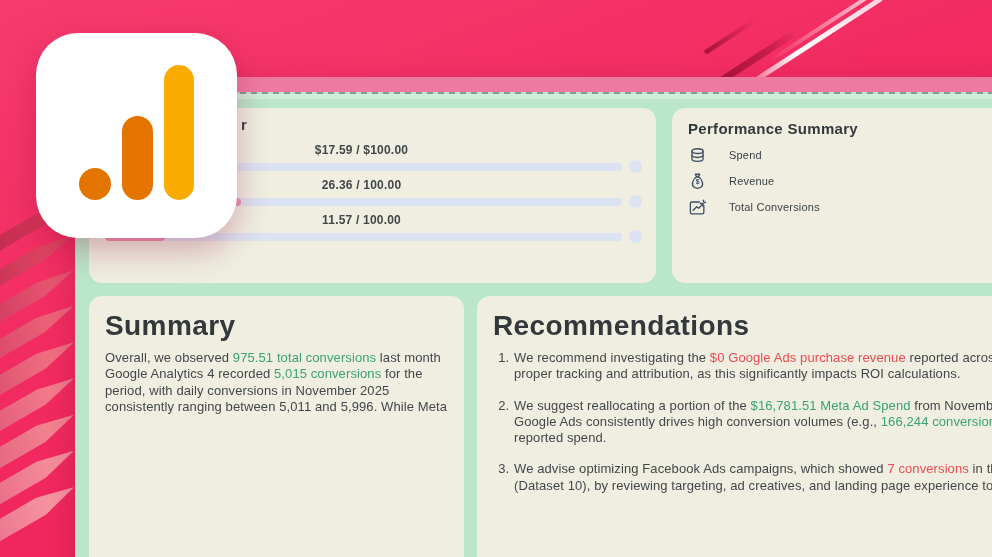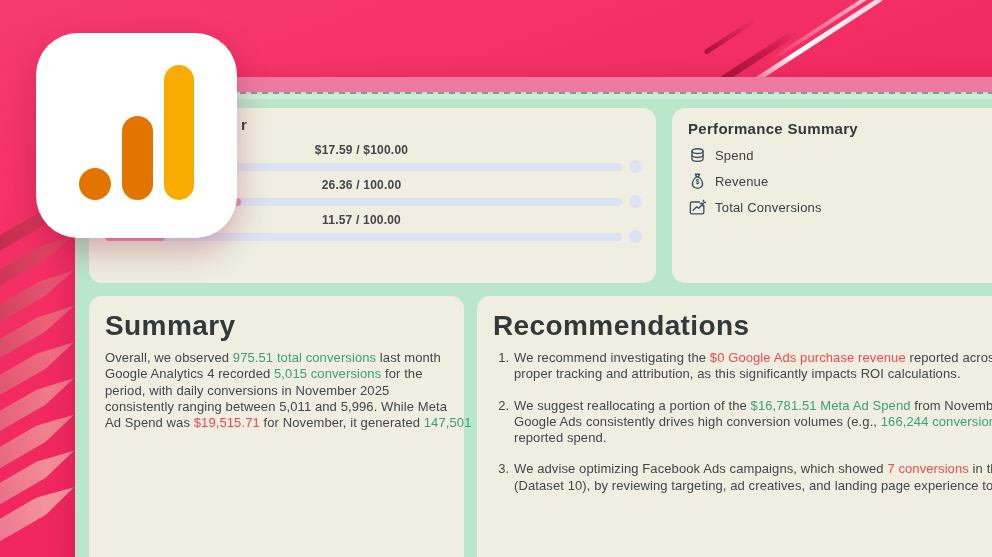--- a/index.html
+++ b/index.html
@@ -61,21 +61,21 @@
     position:relative;display:flex;align-items:center;
   }
   .bar-track{width:517px;height:8px;border-radius:4px;background:var(--bar-track);overflow:hidden;}
   .bar-fill{height:8px;border-radius:4px;background:var(--bar-fill);}
   .bar-knob{position:absolute;left:524px;top:0;width:13px;height:13px;border-radius:50%;background:var(--bar-track);}
   
   .perf-title{margin:12px 0 0 16px;font-size:15px;font-weight:600;color:#33383a;letter-spacing:.3px;}
   .perf-items{margin:8px 0 0 16px;}
   .perf-item{display:flex;align-items:center;height:20px;margin-bottom:6px;}
   .perf-item svg{width:19px;height:19px;flex:0 0 19px;}
-  .perf-label{margin-left:8px;font-size:13px;color:#3a3f42;letter-spacing:.2px;}
+  .perf-label{margin-left:22px;font-size:11px;color:#3a3f42;letter-spacing:.2px;}
   
   .big-title{margin:14px 0 0 16px;font-size:28px;line-height:32px;font-weight:700;color:#33383a;letter-spacing:.4px;}
   .txt-body{margin:8px 0 0 16px;}
   .txt-line{white-space:nowrap;font-size:13px;line-height:16.3px;color:#42474a;letter-spacing:.1px;}
   .seg-green{color:var(--green);}
   .seg-red{color:var(--red);}
   .rec-item{display:flex;margin-bottom:15px;}
   .rec-num{width:16px;text-align:right;margin-right:5px;font-size:13px;line-height:16.3px;color:#42474a;flex:0 0 16px;}
   
   .logo-card{
@@ -178,21 +178,20 @@
     </div>
   </div>
 
   <div class="card" id="summary-card">
     <div class="big-title">Summary</div>
     <div class="txt-body" id="summary-lines">
         <div class="txt-line"><span>Overall, we observed </span><span class="seg-green">975.51 total conversions</span><span> last month</span></div>
         <div class="txt-line"><span>Google Analytics 4 recorded </span><span class="seg-green">5,015 conversions</span><span> for the</span></div>
         <div class="txt-line"><span>period, with daily conversions in November 2025</span></div>
         <div class="txt-line"><span>consistently ranging between 5,011 and 5,996. While Meta</span></div>
-        <div class="txt-line"><span>Ad Spend was </span><span class="seg-red">$19,515.71</span><span> for November, it generated </span><span class="seg-green">147,501</span></div>
       </div>
   </div>
 
   <div class="card" id="recommendations-card">
     <div class="big-title">Recommendations</div>
     <div class="txt-body" id="rec-list">
         <div class="rec-item">
           <div class="rec-num">1.</div>
           <div>
             <div class="txt-line"><span>We recommend investigating the </span><span class="seg-red">$0 Google Ads purchase revenue</span><span> reported across</span></div>

